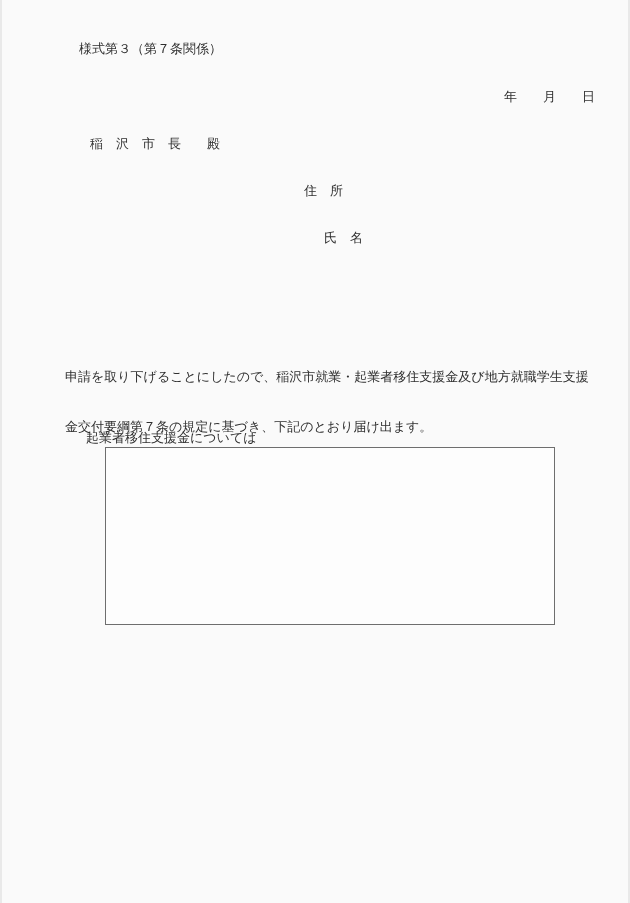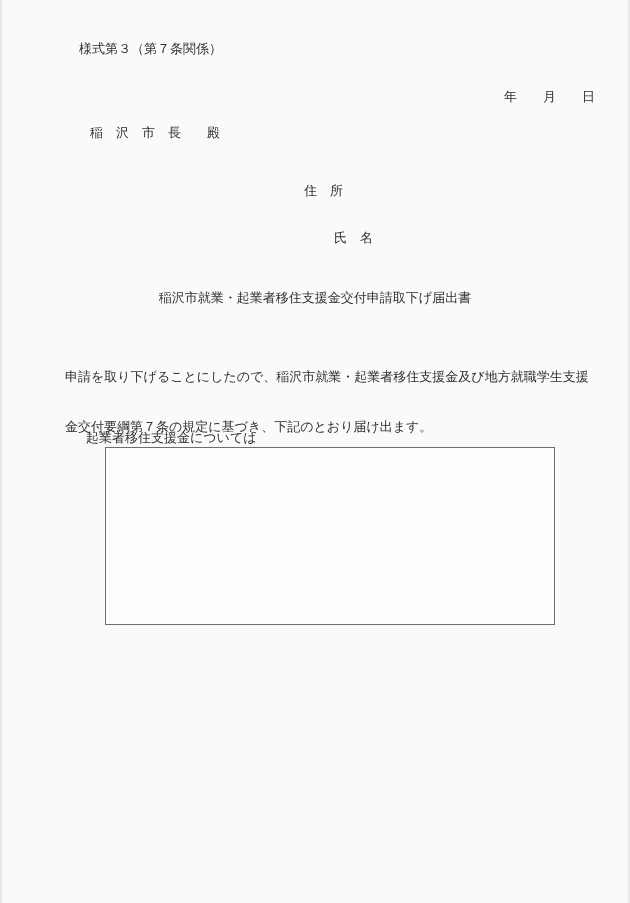--- a/index.html
+++ b/index.html
@@ -28,32 +28,32 @@
     left: 77px;
   }
   .date-line {
     position: absolute;
     top: 90px;
     left: 480px;
     margin-left: 22px;
   }
   .addressee {
     position: absolute;
-    top: 126px;
+    top: 137px;
     left: 88px;
   }
   .address-label {
     position: absolute;
     top: 184px;
     left: 302px;
   }
   .name-label {
     position: absolute;
     top: 231px;
-    left: 332px;
+    left: 322px;
   }
   .doc-title {
     position: absolute;
     top: 291px;
     left: 0;
     width: 100%;
     margin: 0;
     font-size: 13px;
     font-weight: normal;
     text-align: center;
@@ -95,21 +95,20 @@
   <div class="form-number">様式第３（第７条関係）</div>
 
   <div class="date-line">年　　月　　日</div>
 
   <div class="addressee">稲　沢　市　長　　殿</div>
 
   <div class="address-label">住　所</div>
 
   <div class="name-label">氏　名</div>
 
-  <h1 class="doc-title">稲沢市就業・起業者移住支援金交付申請取下げ届出書</h1>
 
   <div class="body-text">
     <div class="body-line">申請を取り下げることにしたので、稲沢市就業・起業者移住支援金及び地方就職学生支援</div>
     <div class="body-line">金交付要綱第７条の規定に基づき、下記のとおり届け出ます。</div>
   </div>
 
   <div class="reason-label">起業者移住支援金については</div>
 
   <div class="reason-box"></div>
 

